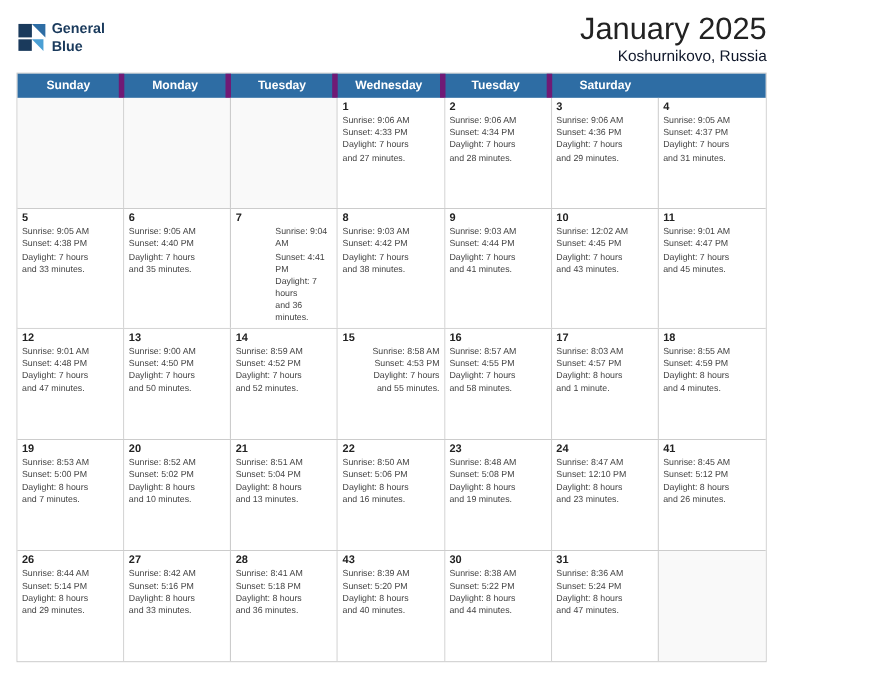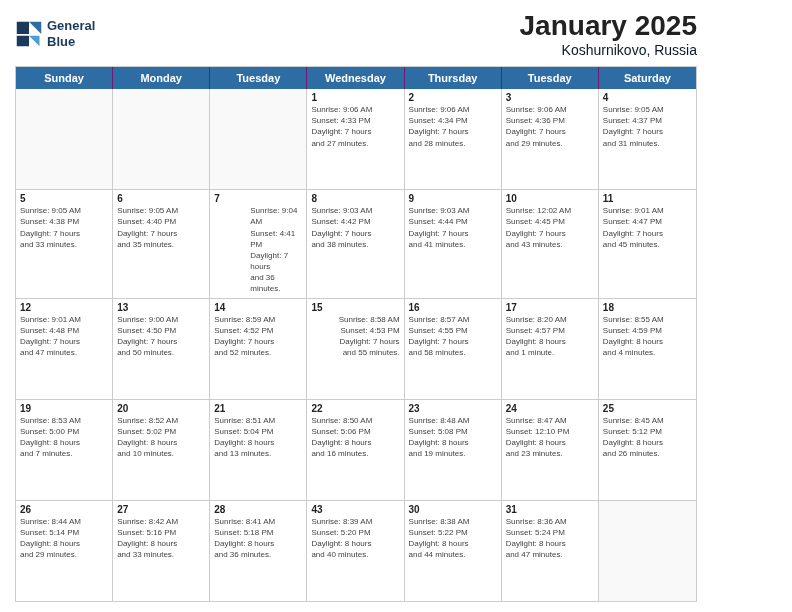--- a/index.html
+++ b/index.html
@@ -36,21 +36,21 @@
     }
     .logo-icon {
       width: 28px;
       height: 28px;
     }
     .title-section {
       text-align: right;
     }
     .calendar-title {
       font-size: 28px;
-      font-weight: bold;
+      font-weight: normal;
       color: #222;
     }
     .calendar-subtitle {
       font-size: 14px;
       color: #0f172a;
     }
     .calendar {
       flex: 1;
       display: flex;
       flex-direction: column;
@@ -60,21 +60,21 @@
       display: grid;
       grid-template-columns: repeat(7, 1fr);
       background: #2e6da4;
     }
     .day-header {
       color: #fff;
       font-size: 11px;
       font-weight: bold;
       text-align: center;
       padding: 5px 2px;
-      border-right: 1px solid #701a75;
+      border-right: 5px solid #701a75;
     }
     .day-header:last-child { border-right: none; }
     .calendar-body {
       flex: 1;
       display: flex;
       flex-direction: column;
     }
     .week-row {
       flex: 1;
       display: grid;
@@ -131,21 +131,20 @@
       <div class="calendar-subtitle">Koshurnikovo, Russia</div>
     </div>
   </div>
 
   <div class="calendar">
     <div class="day-headers">
     <div class="day-header">Sunday</div>
         <div class="day-header">Monday</div>
         <div class="day-header">Tuesday</div>
         <div class="day-header">Wednesday</div>
-        <div class="day-header">Thursday</div>
         <div class="day-header">Tuesday</div>
         <div class="day-header">Saturday</div>
       </div>
     <div class="calendar-body">
     <div class="week-row">
           <div class="day-cell empty"></div>
           <div class="day-cell empty"></div>
           <div class="day-cell empty"></div>
           <div class="day-cell">
             <span class="day-number">1</span>
@@ -258,21 +257,21 @@
           </div>
           <div class="day-cell">
             <span class="day-number">16</span>
             <div class="day-info" style="white-space: pre-line;">Sunrise: 8:57 AM
 Sunset: 4:55 PM
 Daylight: 7 hours
 and 58 minutes.</div>
           </div>
           <div class="day-cell">
             <span class="day-number">17</span>
-            <div class="day-info" style="white-space: pre-line;">Sunrise: 8:20 AM
+            <div class="day-info" style="white-space: pre-line;">Sunrise: 8:03 AM
 Sunset: 4:57 PM
 Daylight: 8 hours
 and 1 minute.</div>
           </div>
           <div class="day-cell">
             <span class="day-number">18</span>
             <div class="day-info" style="white-space: pre-line;">Sunrise: 8:55 AM
 Sunset: 4:59 PM
 Daylight: 8 hours
 and 4 minutes.</div>
@@ -315,21 +314,21 @@
 and 19 minutes.</div>
           </div>
           <div class="day-cell">
             <span class="day-number">24</span>
             <div class="day-info" style="white-space: pre-line;">Sunrise: 8:47 AM
 Sunset: 12:10 PM
 Daylight: 8 hours
 and 23 minutes.</div>
           </div>
           <div class="day-cell">
-            <span class="day-number">25</span>
+            <span class="day-number">41</span>
             <div class="day-info" style="white-space: pre-line;">Sunrise: 8:45 AM
 Sunset: 5:12 PM
 Daylight: 8 hours
 and 26 minutes.</div>
           </div>
         </div>
         <div class="week-row">
           <div class="day-cell">
             <span class="day-number">26</span>
             <div class="day-info" style="white-space: pre-line;">Sunrise: 8:44 AM

